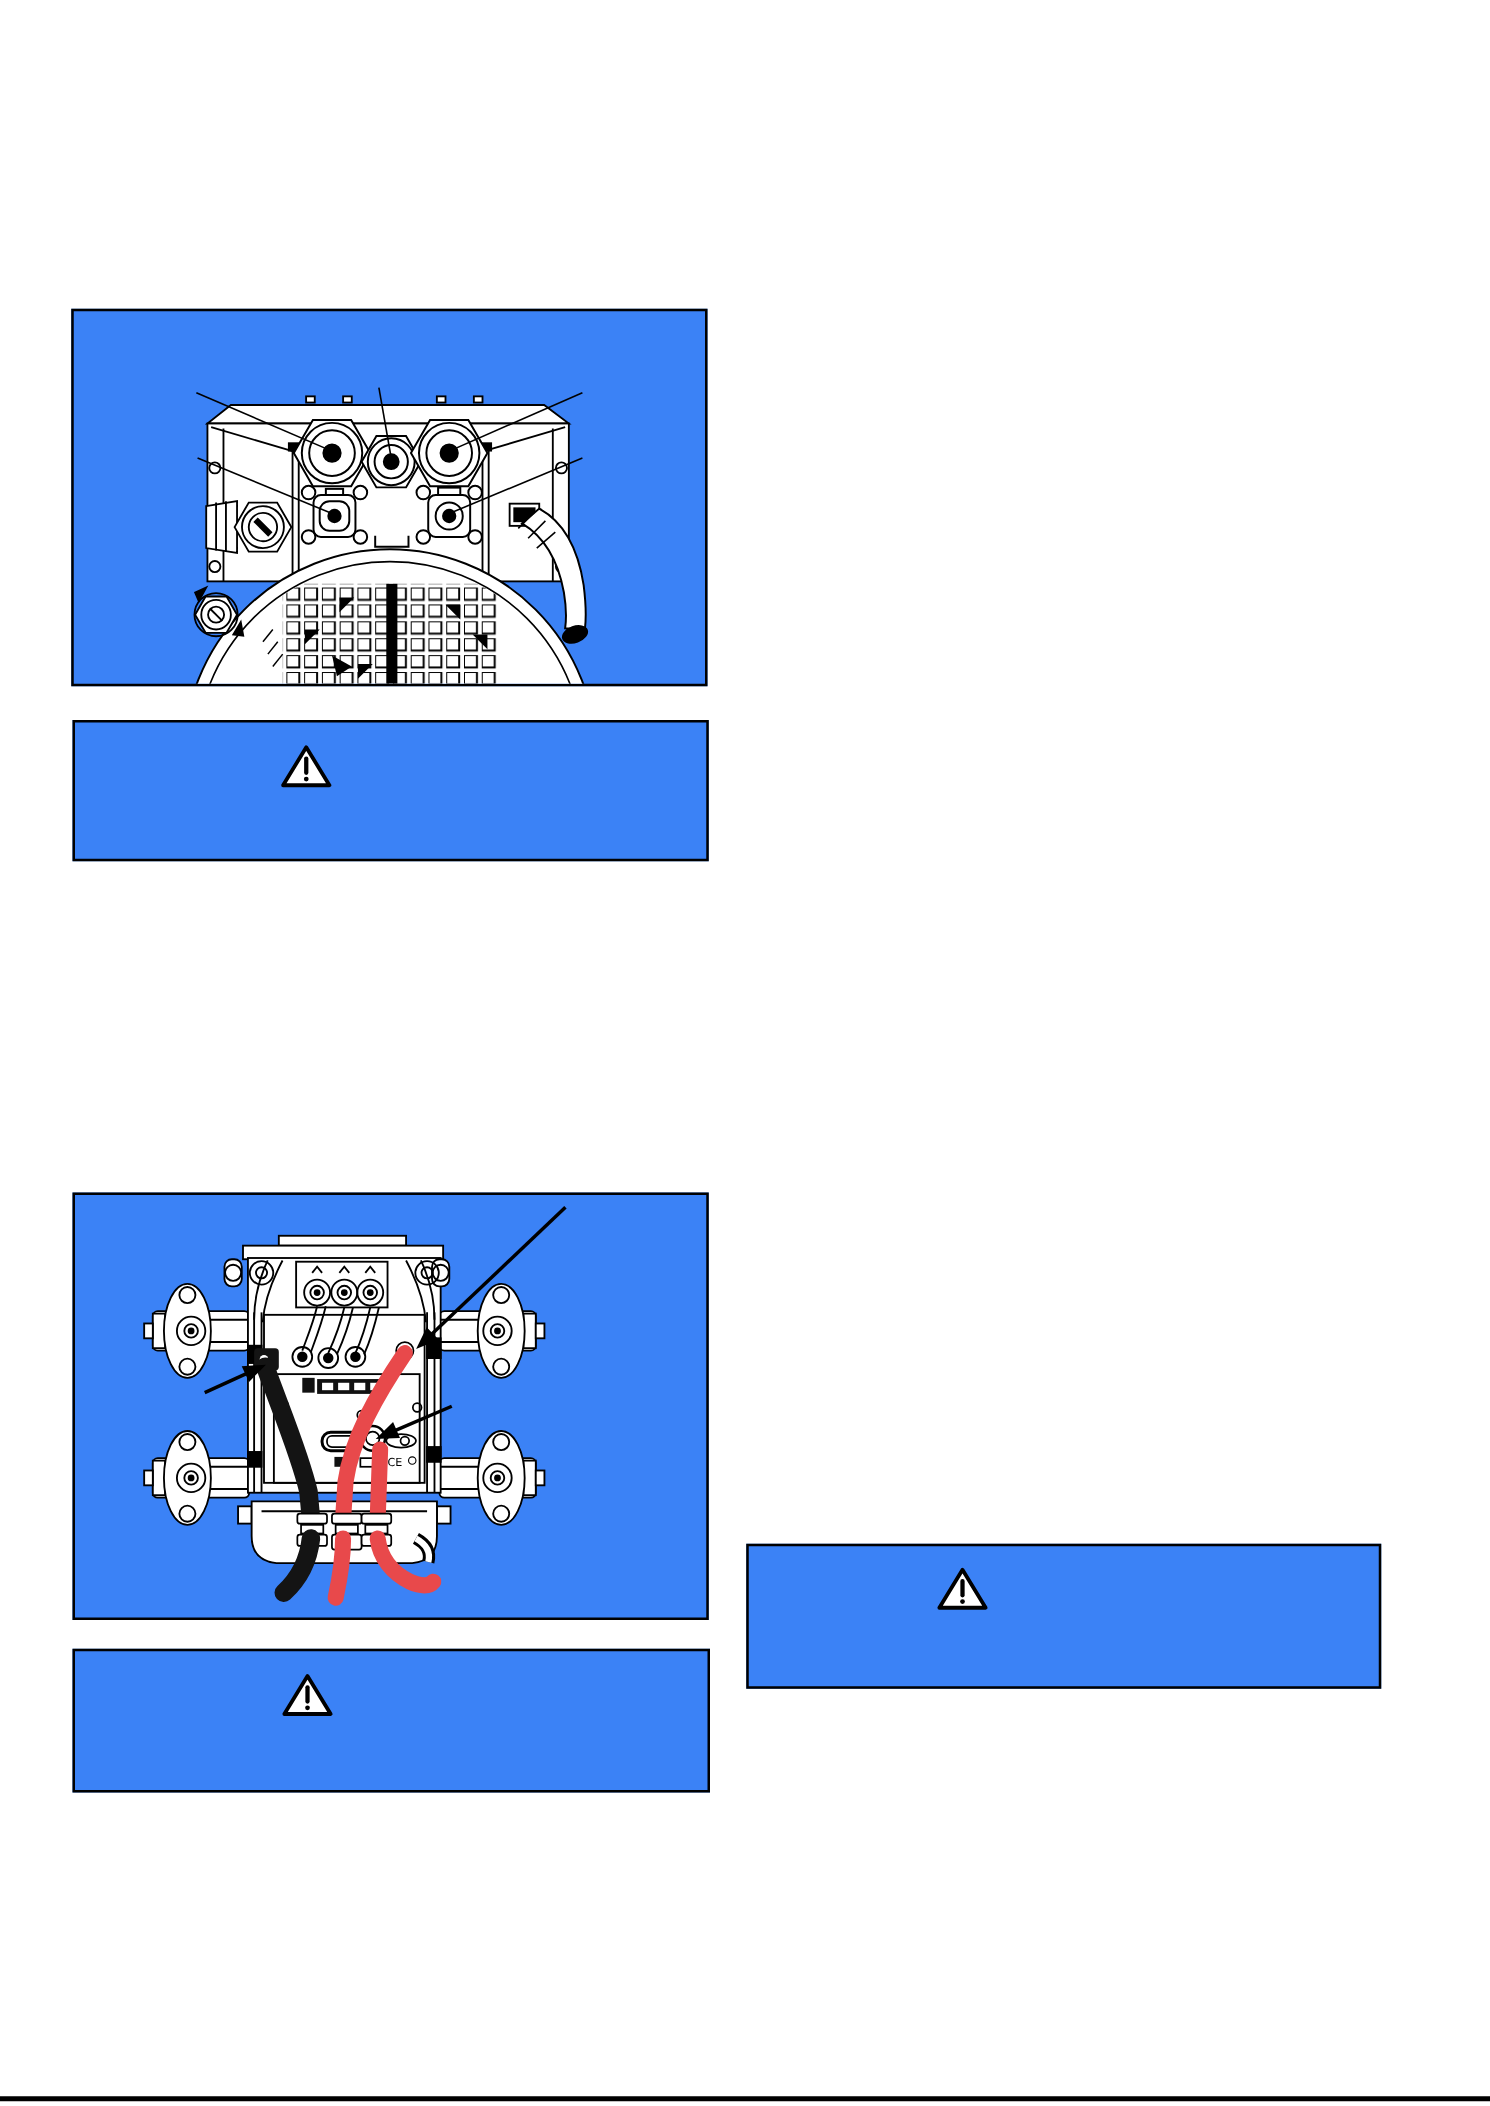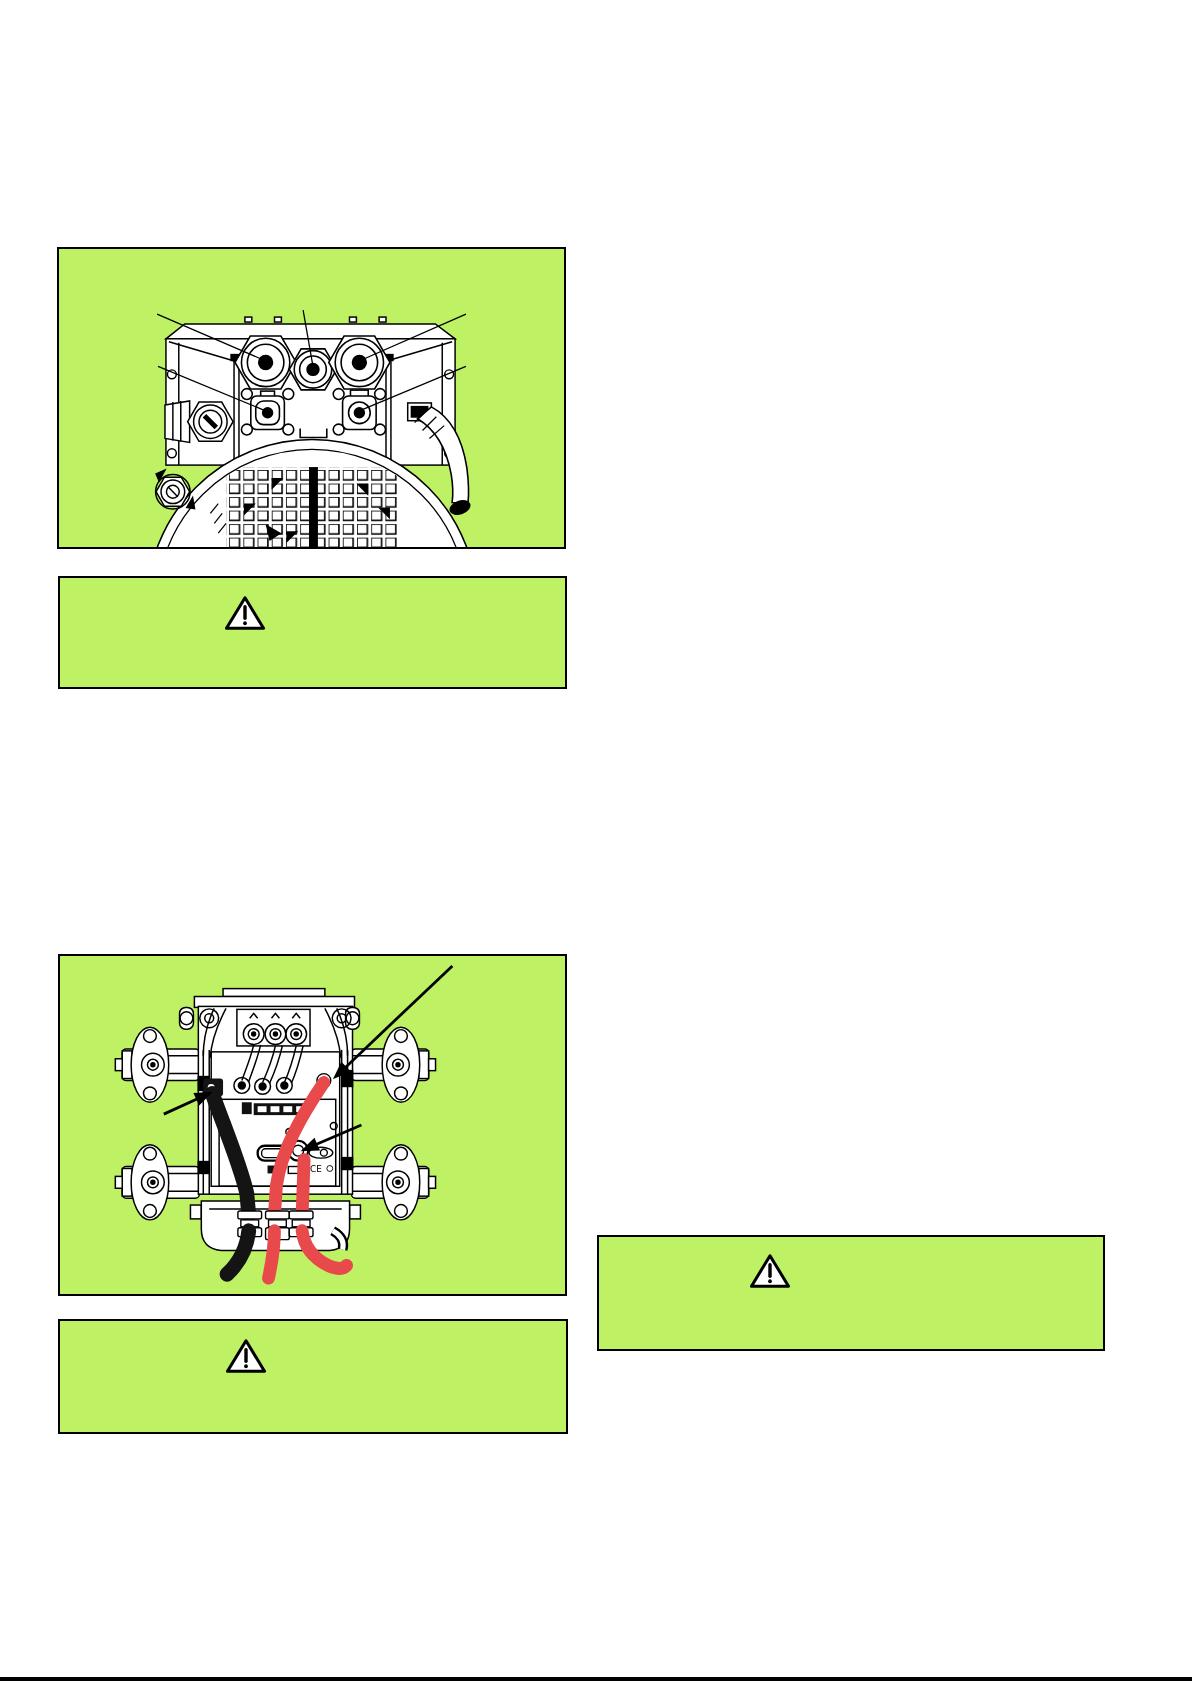--- a/index.html
+++ b/index.html
@@ -7,21 +7,21 @@
   body { font-family:"DejaVu Sans", sans-serif; }
   .page {
     position:relative;
     width:1192px; height:1685px;
     background:#ffffff;
     overflow:hidden;
   }
   .frame {
     position:absolute;
     border:2px solid #000;
-    background:#bef264;
+    background:#3b82f6;
   }
   .fig1 { left:57px;  top:247px;  width:509px; height:302px; }
   .warn1 { left:58px;  top:576px;  width:509px; height:113px; }
   .fig2 { left:58px;  top:954px;  width:509px; height:342px; }
   .warn2 { left:58px;  top:1319px; width:510px; height:115px; }
   .warn3 { left:597px; top:1235px; width:508px; height:116px; }
   .fig-svg { position:absolute; left:0; top:0; width:100%; height:100%; }
   .warn-tri { position:absolute; width:42px; height:38px; }
   .warn1 .warn-tri { left:164px; top:16px; }
   .warn2 .warn-tri { left:165px; top:16px; }

